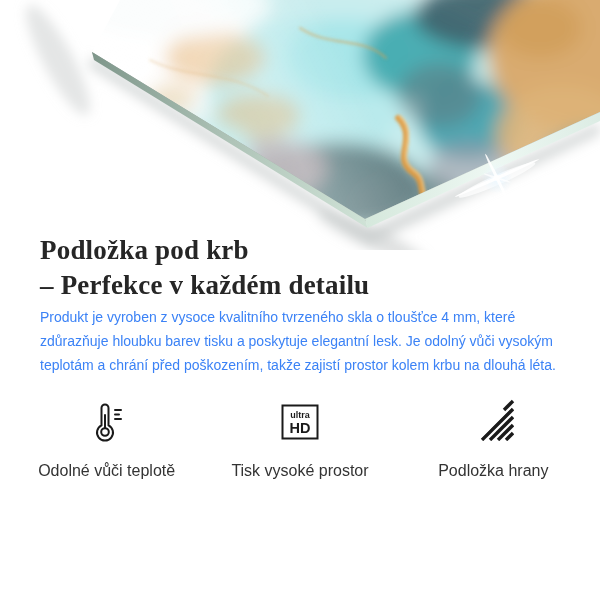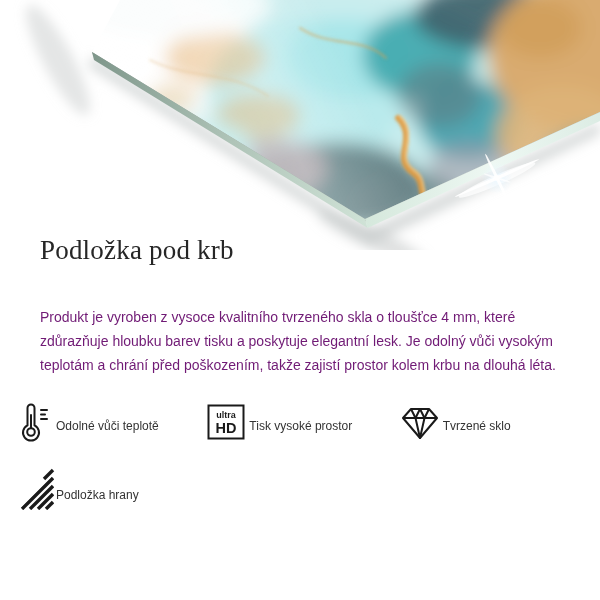--- a/index.html
+++ b/index.html
@@ -4,33 +4,33 @@
 <style>
   html,body { margin:0; padding:0; background:#ffffff; }
   .page {
     position:relative; width:600px; height:600px; overflow:hidden; background:#ffffff;
     font-family:"Liberation Sans", sans-serif;
   }
   .hero { position:absolute; top:0; left:0; width:600px; height:250px; }
   .page-title {
     position:absolute; top:233px; left:40px; margin:0;
     font-family:"Liberation Serif","DejaVu Serif",serif;
-    font-size:27px; line-height:35px; font-weight:400; color:#262626; letter-spacing:0.2px;
+    font-size:27px; line-height:35px; font-weight:700; color:#262626; letter-spacing:0.2px;
   }
   .product-description {
     position:absolute; top:305px; left:40px; width:524px; margin:0;
-    font-size:14px; line-height:24px; color:#701a75;
+    font-size:14px; line-height:24px; color:#3b82f6;
   }
   .features {
     position:absolute; top:399px; left:10px; width:580px;
     display:grid; grid-template-columns:repeat(3,1fr); row-gap:23px;
   }
-  .feature { display:flex; align-items:center; }
+  .feature { display:flex; flex-direction:column; align-items:center;justify-content:space-between; }
   .icon-box { height:46px; width:46px; display:flex; align-items:center; justify-content:center; }
-  .feature-label { margin-top:7px; font-size:12px; color:#333333; white-space:nowrap; }
+  .feature-label { margin-top:17px; font-size:16px; color:#333333; white-space:nowrap; }
   .ic { stroke:#1a1a1a; fill:none; stroke-width:2; }
 </style>
 </head>
 <body>
 
 <div class="page">
 
   <div class="hero">
     <svg width="600" height="250" viewBox="0 0 600 250">
       <defs>
@@ -119,20 +119,21 @@
         <ellipse cx="497" cy="178" rx="46" ry="1.7" fill="#ffffff" opacity="0.95" transform="rotate(-24 497 178)"></ellipse>
         <ellipse cx="497" cy="178" rx="27" ry="1.5" fill="#ffffff" opacity="0.9" transform="rotate(64 497 178)"></ellipse>
         <ellipse cx="497" cy="178" rx="14" ry="1.1" fill="#ffffff" opacity="0.7" transform="rotate(18 497 178)"></ellipse>
         <circle cx="497" cy="178" r="2.8" fill="#ffffff"></circle>
       </g>
     </svg>
   </div>
 
   <h1 class="page-title">
     <span>Podložka pod krb</span><br>
+    <span>– Perfekce v každém detailu</span>
   </h1>
 
   <p class="product-description">Produkt je vyroben z vysoce kvalitního tvrzeného skla o tloušťce 4 mm, které zdůrazňuje hloubku barev tisku a poskytuje elegantní lesk. Je odolný vůči vysokým teplotám a chrání před poškozením, takže zajistí prostor kolem krbu na dlouhá léta.</p>
 
   <div class="features">
 
     <div class="feature">
       <div class="icon-box">
         <svg width="46" height="46" viewBox="0 0 46 46">
           <path class="ic" stroke-linejoin="round" d="M17.5,9 a3.5,3.5 0 0 1 7,0 V26.4 a8,8 0 1 1 -7,0 Z"></path>
@@ -151,33 +152,20 @@
         <svg width="46" height="46" viewBox="0 0 46 46">
           <rect class="ic" x="5.5" y="6.5" width="35" height="33" stroke-width="2.6"></rect>
           <text x="23" y="19" text-anchor="middle" font-family="Liberation Sans, sans-serif" font-size="9" font-weight="700" fill="#1a1a1a">ultra</text>
           <text x="23" y="33.5" text-anchor="middle" font-family="Liberation Sans, sans-serif" font-size="14.5" font-weight="800" fill="#1a1a1a">HD</text>
         </svg>
       </div>
       <div class="feature-label">Tisk vysoké prostor</div>
     </div>
 
 
-    <div class="feature">
-      <div class="icon-box">
-        <svg width="46" height="46" viewBox="0 0 46 46">
-          <g class="ic" stroke-linejoin="round">
-            <path d="M14,10 H32 L40,19 L23,39 L6,19 Z"></path>
-            <path d="M6,19 H40"></path>
-            <path d="M14,10 L18.5,19 L23,39 L27.5,19 L32,10"></path>
-            <path d="M23,10 L18.5,19 M23,10 L27.5,19"></path>
-          </g>
-        </svg>
-      </div>
-      <div class="feature-label">Tvrzené sklo</div>
-    </div>
 
     <div class="feature">
       <div class="icon-box">
         <svg width="46" height="46" viewBox="0 0 46 46">
           <defs>
               <clipPath id="bevClip">
                 <path d="M8,42 L44,42 L44,6 Z"></path>
               </clipPath>
             </defs>
           <g stroke="#1a1a1a" stroke-width="3.4" clip-path="url(#bevClip)">

